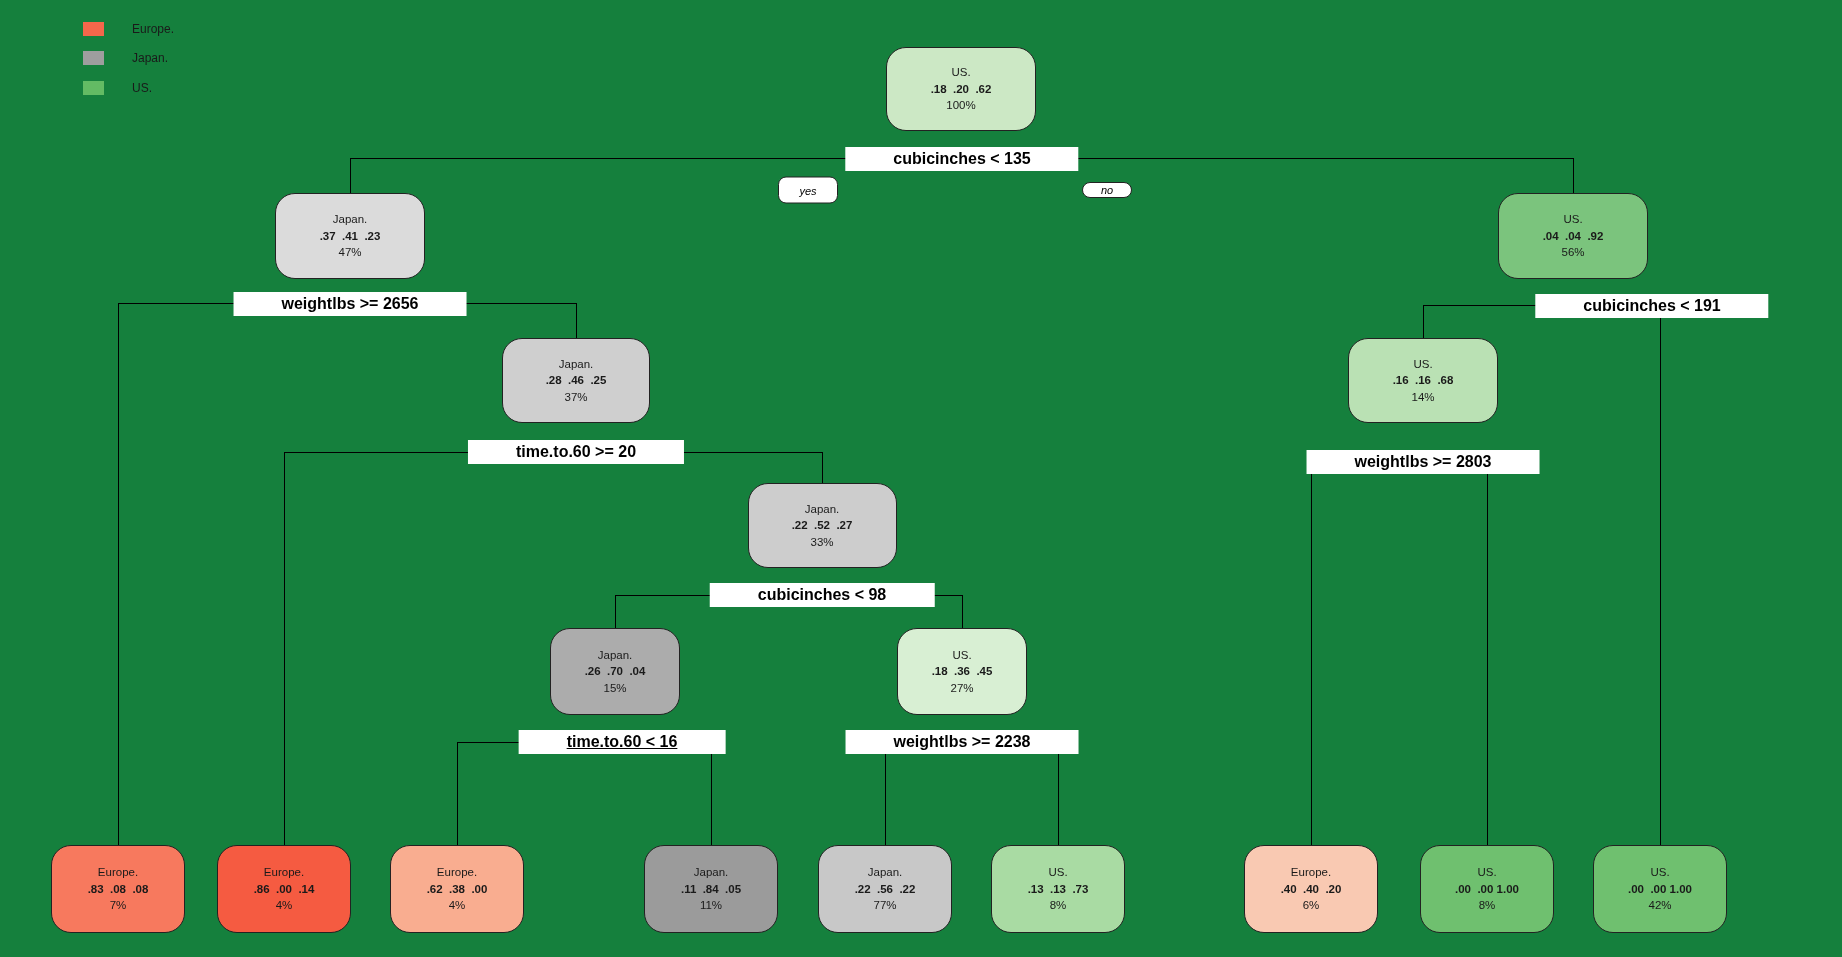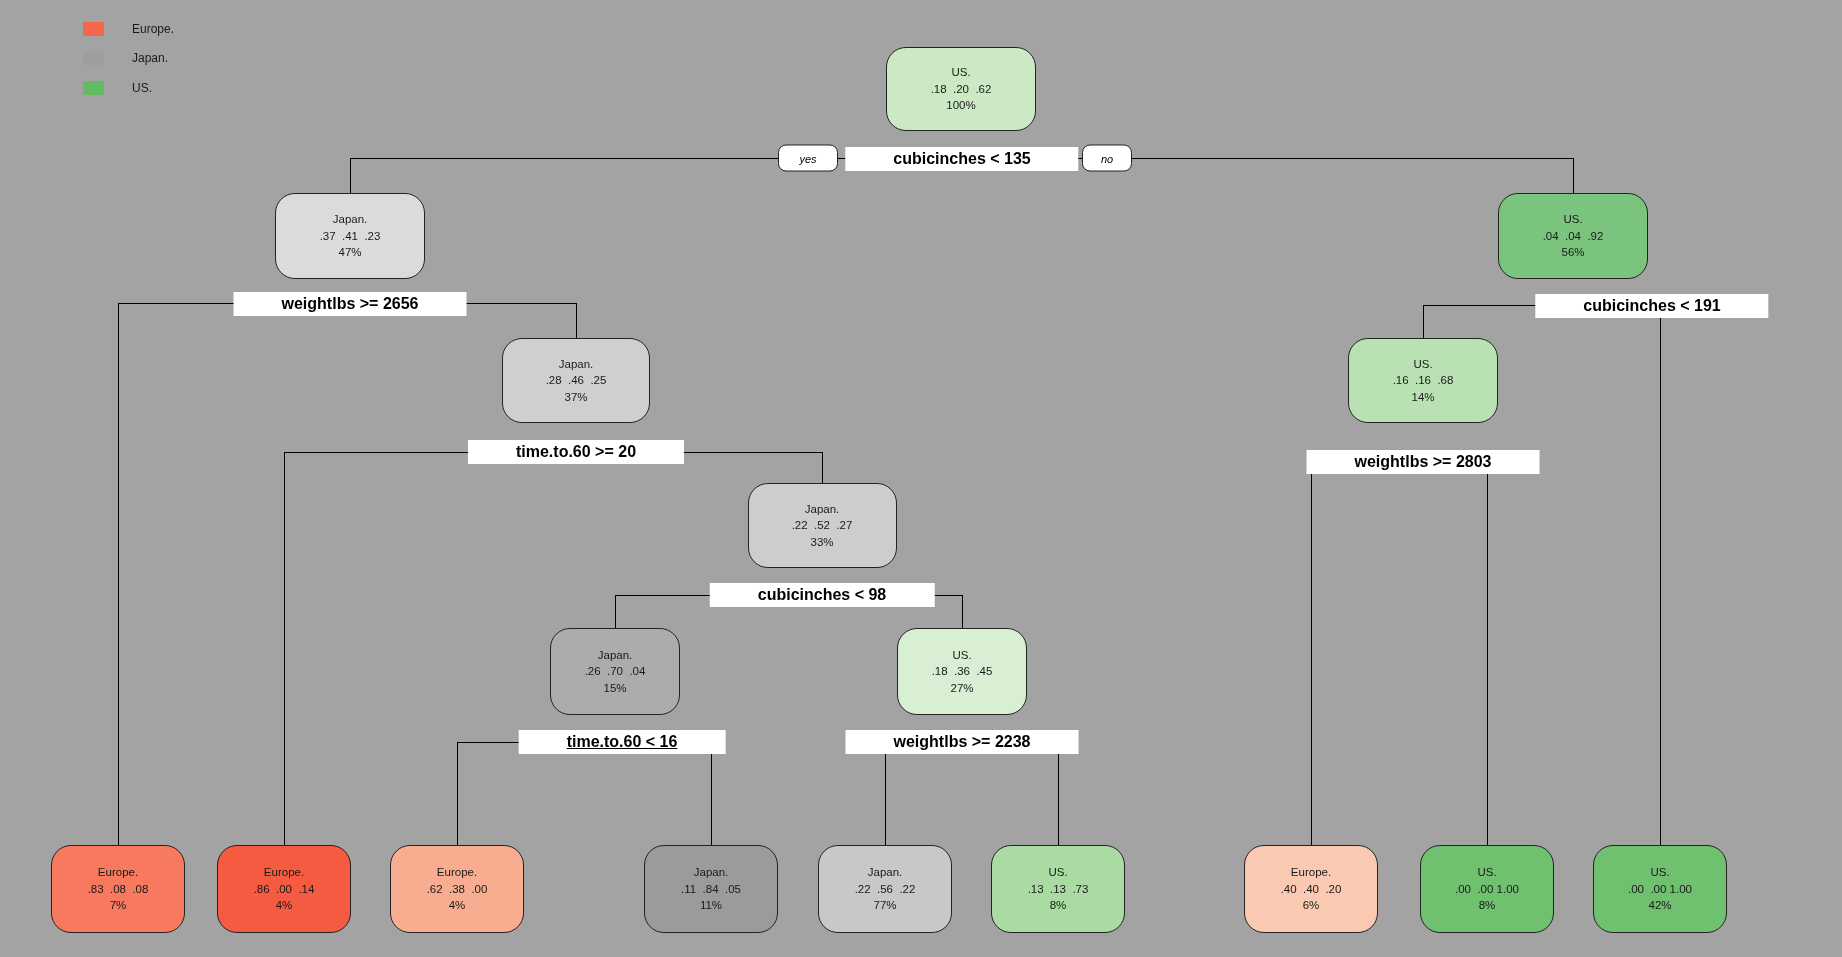--- a/index.html
+++ b/index.html
@@ -1,20 +1,20 @@
 <!DOCTYPE html>
 <html><head>
 <meta charset="utf-8">
 <style>
   html, body { margin: 0; padding: 0; background: #ffffff; }
   #stage {
     position: relative;
     width: 1842px;
     height: 957px;
-    background: #a3a3a3;
+    background: #15803d;
     font-family: "Liberation Sans", sans-serif;
     overflow: hidden;
   }
   .line {
     position: absolute;
     background: #000000;
     z-index: 1;
   }
   .node {
     position: absolute;
@@ -24,21 +24,21 @@
     display: flex;
     flex-direction: column;
     align-items: center;
     justify-content: center;
     text-align: center;
     color: #1a1a1a;
     font-size: 11.5px;
     line-height: 16.5px;
     box-sizing: border-box;
   }
-  .node .probs { white-space: pre; }
+  .node .probs { white-space: pre; font-weight: bold; }
   .split-label {
     position: absolute;
     z-index: 2;
     transform: translate(-50%, -50%);
     background: #ffffff;
     padding: 3px 48px;
     font-size: 16px;
     font-weight: bold;
     color: #000000;
     white-space: nowrap;
@@ -50,20 +50,21 @@
     background: #ffffff;
     border: 1px solid #222222;
     border-radius: 8px;
     display: flex;
     align-items: center;
     justify-content: center;
     font-size: 11px;
     font-style: italic;
     color: #000000;
     box-sizing: border-box;
+    margin-top: 32px;
   }
   #legend {
     position: absolute;
     left: 83px;
     top: 14px;
     z-index: 4;
   }
   .legend-row {
     display: flex;
     align-items: center;
@@ -123,21 +124,21 @@
     <div class="line" style="left: 1058px; top: 742px; width: 1px; height: 103px;"></div>
     <div class="split-label" style="left: 962px; top: 159px;">cubicinches &lt; 135</div>
     <div class="split-label" style="left: 350px; top: 304px;">weightlbs &gt;= 2656</div>
     <div class="split-label" style="left: 1652px; top: 306px;">cubicinches &lt; 191</div>
     <div class="split-label" style="left: 576px; top: 452px;">time.to.60 &gt;= 20</div>
     <div class="split-label" style="left: 1423px; top: 462px;">weightlbs &gt;= 2803</div>
     <div class="split-label" style="left: 822px; top: 595px;">cubicinches &lt; 98</div>
     <div class="split-label" style="left: 622px; top: 742px; text-decoration: underline;">time.to.60 &lt; 16</div>
     <div class="split-label" style="left: 962px; top: 742px;">weightlbs &gt;= 2238</div>
     <div class="edge-pill" style="left: 808px; top: 158px; width: 60px; height: 27px;">yes</div>
-    <div class="edge-pill" style="left: 1107px; top: 158px; width: 50px; height: 27px;">no</div>
+    <div class="edge-pill" style="left: 1107px; top: 158px; width: 50px; height: 16px;">no</div>
     <div class="node" style="left: 886px; top: 47px; width: 150px; height: 84px; background: rgb(204, 232, 197);">
       <span>US.</span>
       <span class="probs">.18  .20  .62</span>
       <span>100%</span>
     </div>
     <div class="node" style="left: 275px; top: 193px; width: 150px; height: 86px; background: rgb(219, 219, 219);">
       <span>Japan.</span>
       <span class="probs">.37  .41  .23</span>
       <span>47%</span>
     </div>

